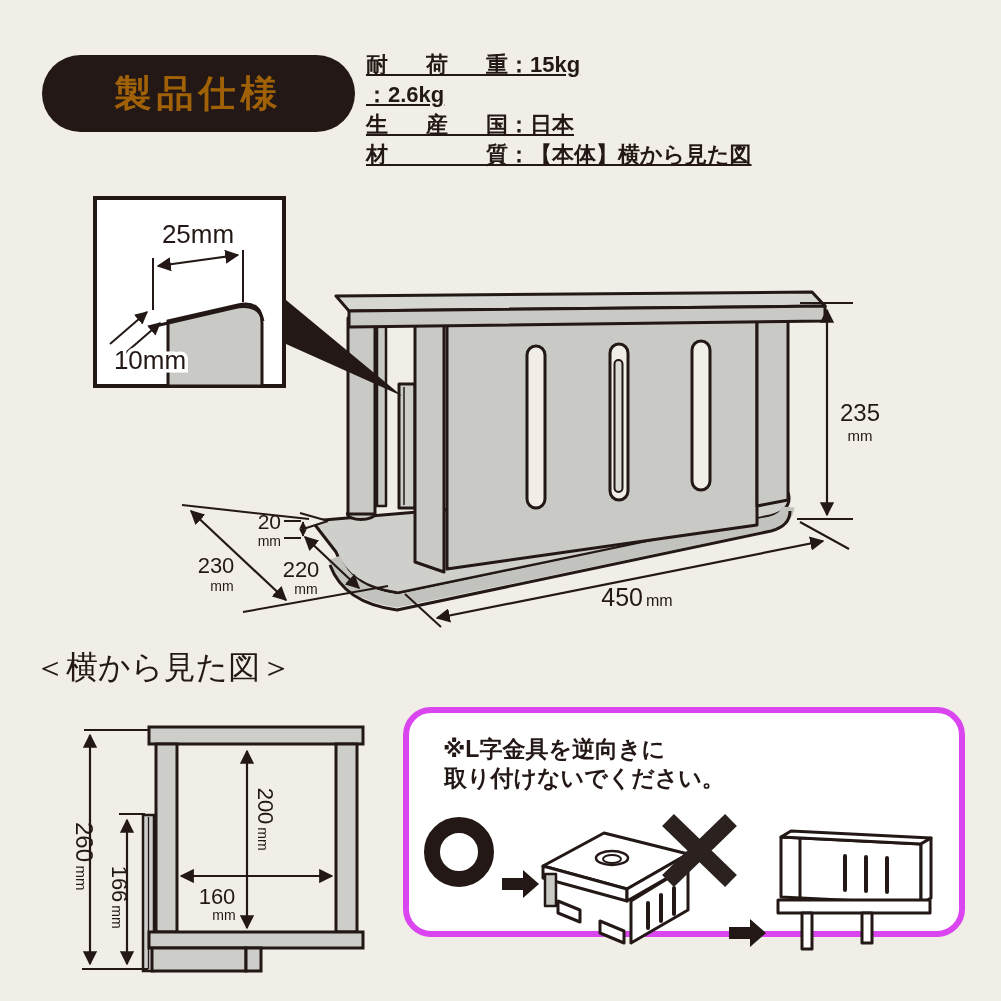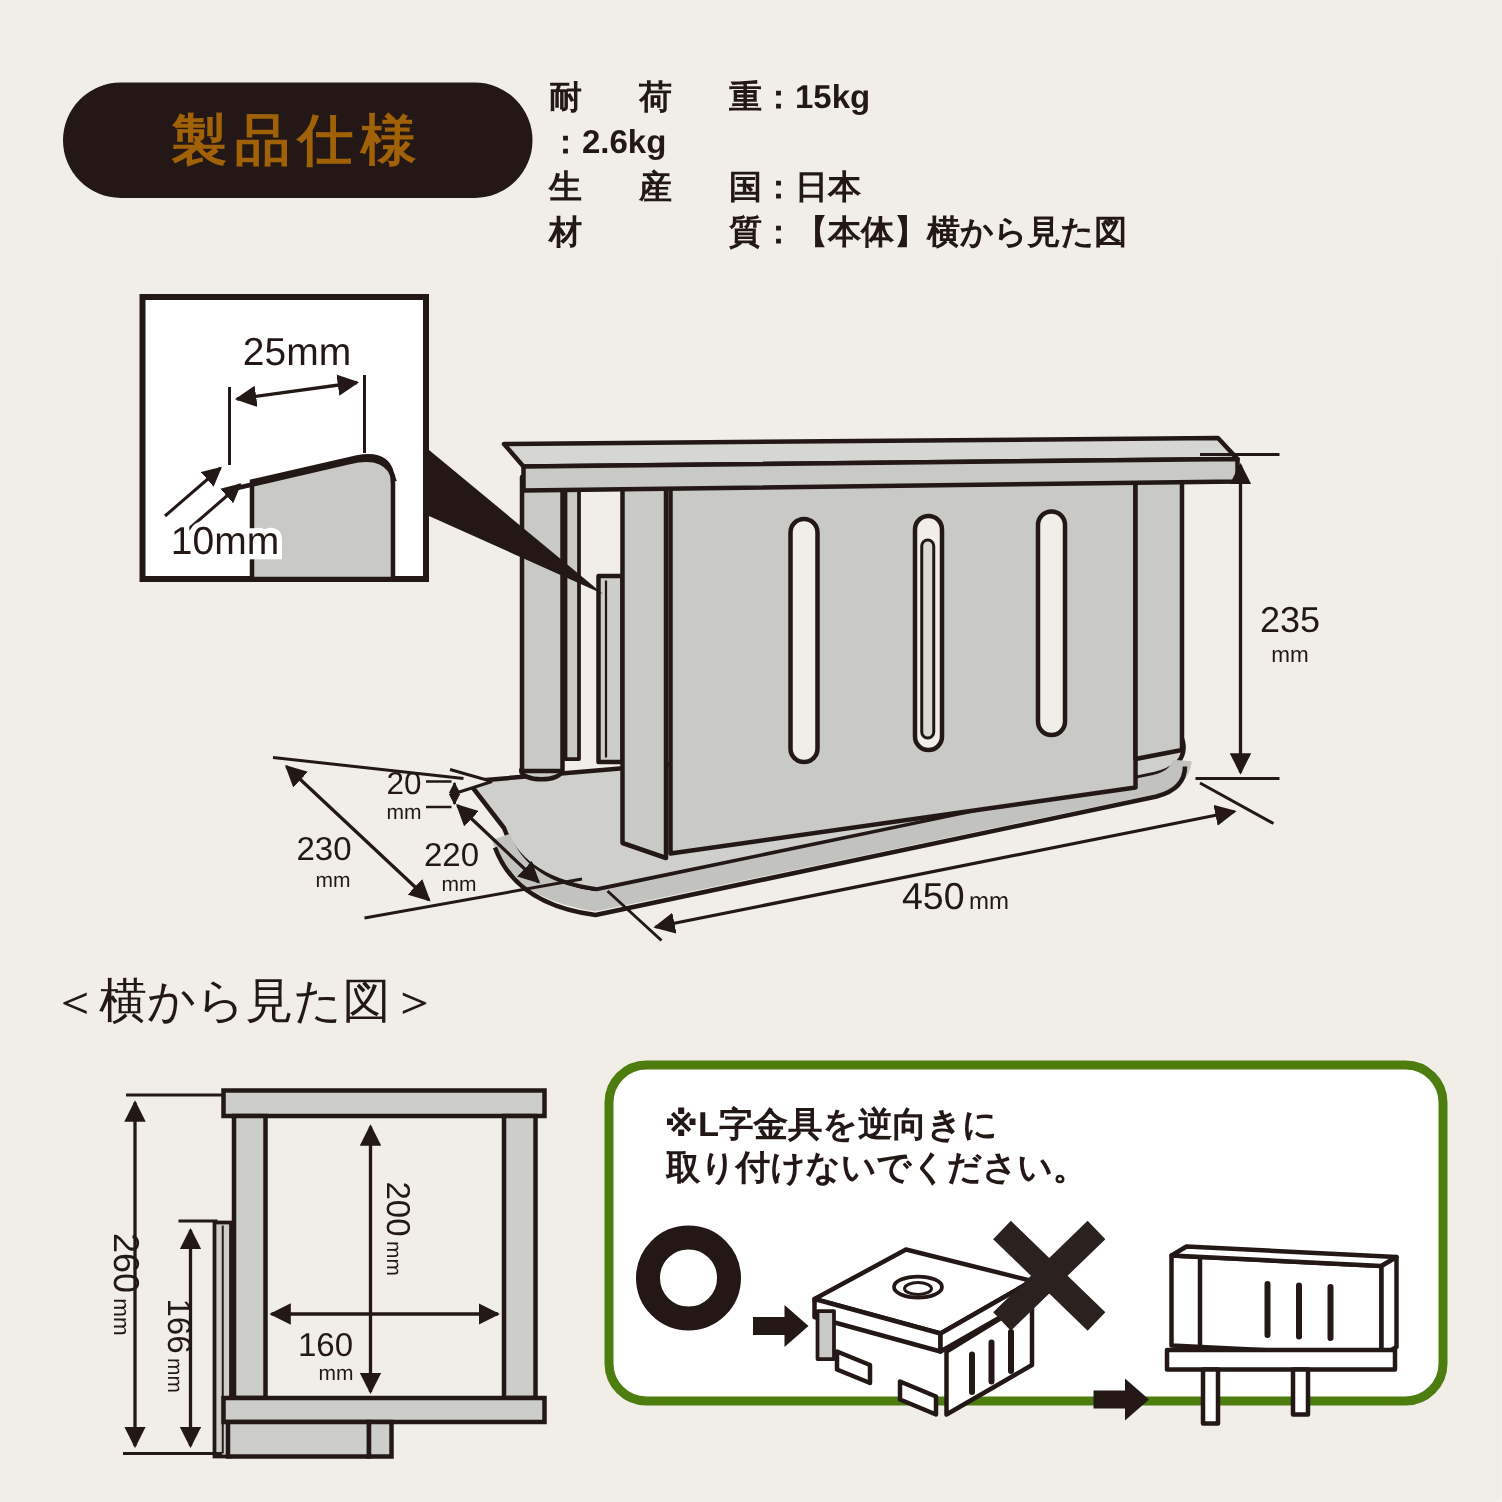--- a/index.html
+++ b/index.html
@@ -6,36 +6,36 @@
   body{font-family:"Liberation Sans","DejaVu Sans",sans-serif;}
   #page{position:relative;width:1001px;height:1001px;background:#f1eee7;overflow:hidden;color:#231815;}
 
   
   .badge{position:absolute;left:42px;top:55px;width:313px;height:77px;background:#231815;border-radius:39px;
          display:flex;align-items:center;justify-content:center;}
   .badge span{color:#a16207;font-size:37px;font-weight:700;letter-spacing:5px;text-align:center;}
 
   
   .spec{position:absolute;left:366px;top:50px;width:625px;font-size:22px;line-height:30px;font-weight:600;}
-  .spec-row{display:flex;}
+  .spec-row{display:flex;text-decoration:underline;}
   .spec-label{display:inline-block;width:142px;text-align:justify;text-align-last:justify;}
   .spec-sep{display:inline-block;width:22px;}
   .mat-lines{margin-left:164px;}
   .mat-line.indent{margin-left:24px;}
 
   
   .side-heading{position:absolute;left:34px;top:646px;font-size:32px;font-weight:400;letter-spacing:0px;}
 
   
   .inset-box{position:absolute;left:93px;top:196px;width:193px;height:192px;background:#ffffff;
              border:4px solid #231815;box-sizing:border-box;}
 
   
   .warn-box{position:absolute;left:403px;top:707px;width:562px;height:230px;background:#ffffff;
-            border:6px solid #4d7c0f;border-radius:28px;box-sizing:border-box;}
+            border:6px solid #d946ef;border-radius:28px;box-sizing:border-box;}
   .warn-text{position:absolute;left:34px;top:22px;font-size:23px;font-weight:800;line-height:29px;}
   .warn-line2{margin-left:1px;}
 
   
   .overlay{position:absolute;left:0;top:0;z-index:5;pointer-events:none;}
   .dim-txt{font-weight:500;fill:#231815;}
 </style>
 </head>
 <body>
 

